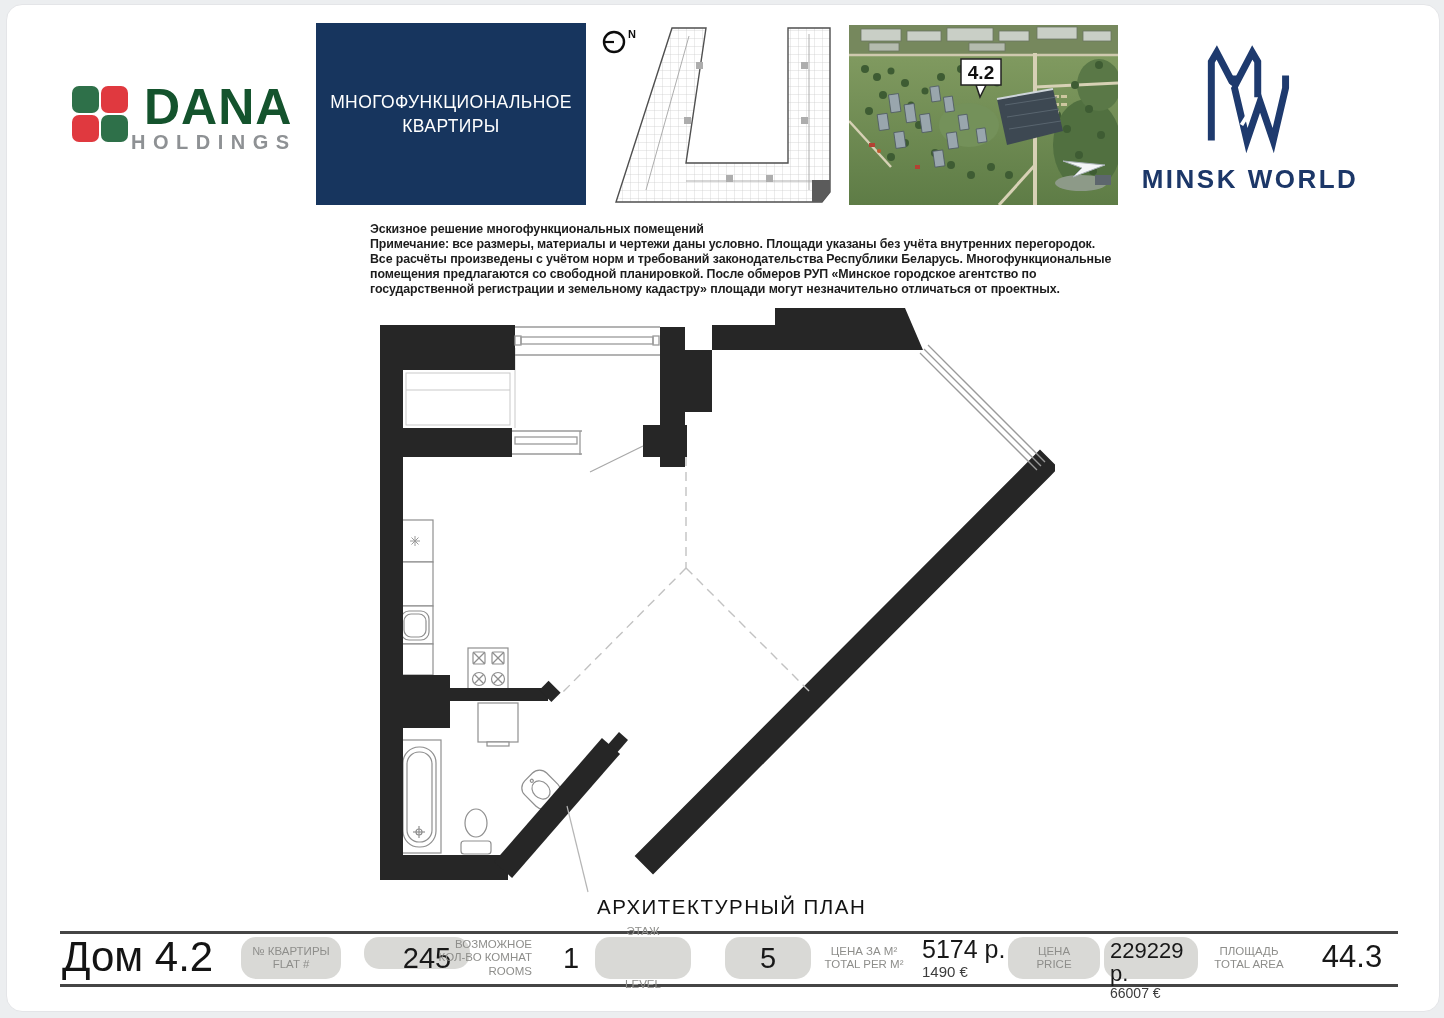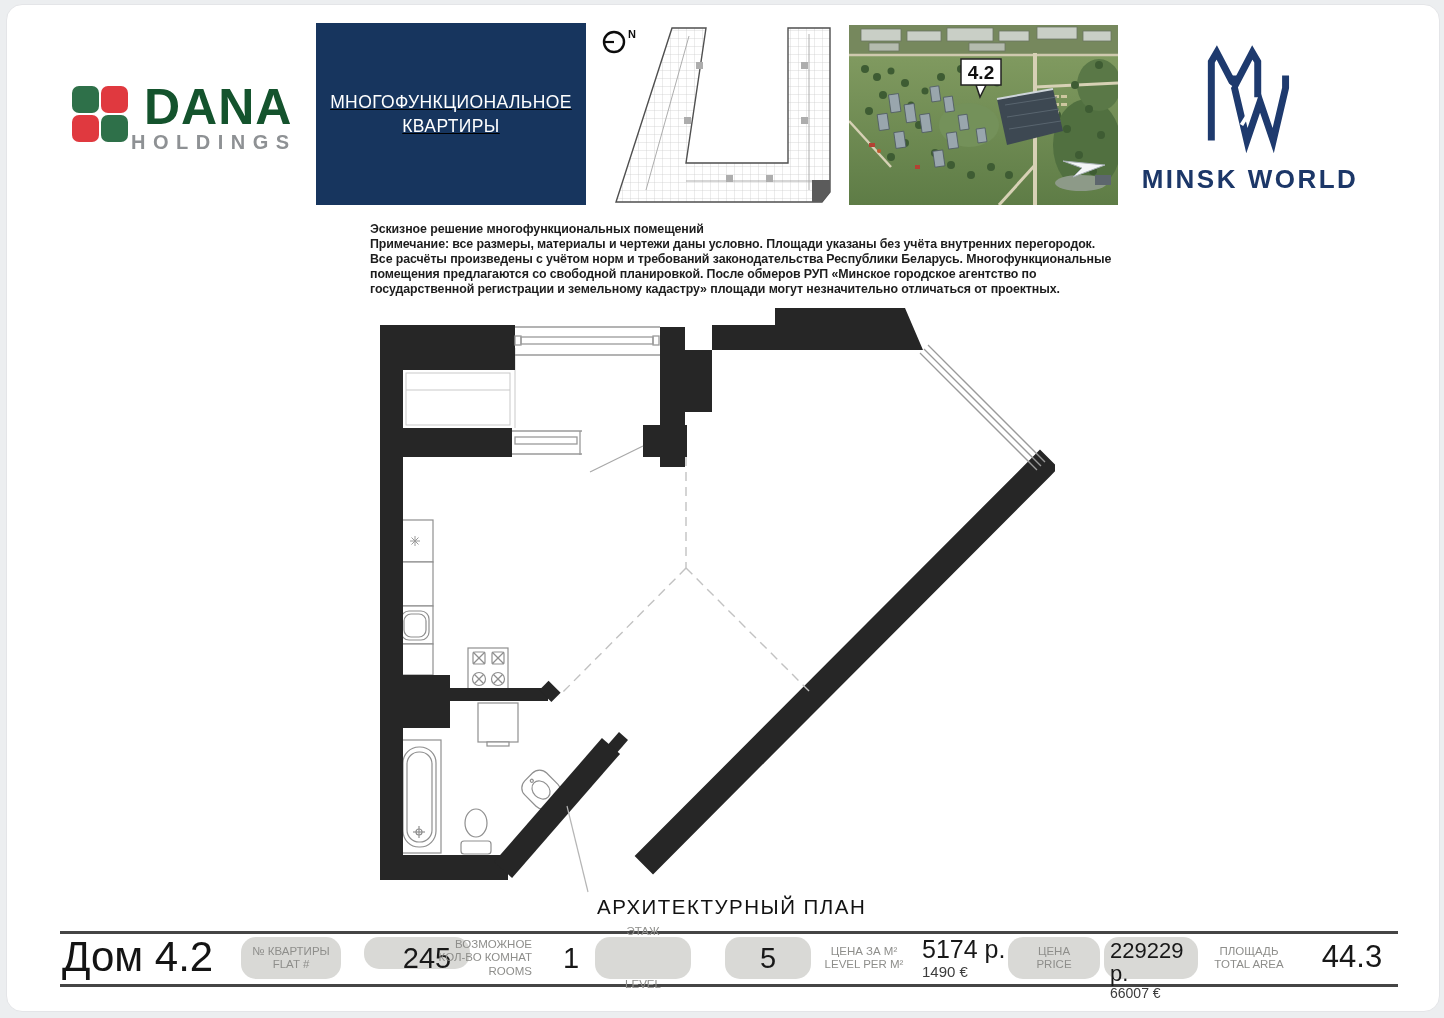--- a/index.html
+++ b/index.html
@@ -14,21 +14,21 @@
     background:#ffffff;border:1px solid #e4e5e8;border-radius:16px;
   }
   .abs{position:absolute;}
 
   
   #dana-squares{left:72px;top:86px;width:56px;height:56px;}
   .dsq{position:absolute;width:27px;height:27px;border-radius:7px;}
   #dana-word{left:144px;top:82px;font-size:50px;font-weight:bold;color:#14532d;letter-spacing:1px;line-height:50px;}
   #dana-sub{left:131px;top:131px;font-size:20px;font-weight:bold;color:#8e9194;letter-spacing:7.5px;}
   #banner{left:316px;top:23px;width:270px;height:182px;background:#17355e;
-          display:flex;flex-direction:column;justify-content:center;align-items:center;text-decoration:underline;}
+          display:flex;flex-direction:column;justify-content:center;align-items:center;}
   .banner-line{color:#ffffff;font-size:17.5px;font-weight:500;letter-spacing:.4px;line-height:24px;text-align:center;}
   #keyplan{left:598px;top:22px;width:242px;height:185px;}
   #aerial{left:849px;top:25px;width:269px;height:180px;}
   #mw-mono{left:1192px;top:36px;width:116px;height:124px;}
   #mw-word{left:1128px;top:164px;width:244px;text-align:center;font-size:26px;font-weight:bold;
            color:#1c3768;letter-spacing:2.5px;}
 
   
   #disclaimer{
     left:370px;top:222px;width:780px;
@@ -362,21 +362,21 @@
 <div class="abs fval" id="f2-value">1</div>
 
 <div class="abs flabel fbox" id="f3-label">
   <span>ЭТАЖ</span>
   <span>LEVEL</span>
 </div>
 <div class="abs fval fbox" id="f3-value">5</div>
 
 <div class="abs flabel" id="f4-label">
   <span>ЦЕНА ЗА М²</span>
-  <span>LEVEL PER M²</span>
+  <span>TOTAL PER M²</span>
 </div>
 <div class="abs" id="f4-value">
   <span class="fval-line v-main">5174 р.</span>
   <span class="fval-line v-sub">1490 €</span>
 </div>
 
 <div class="abs flabel fbox" id="f5-label">
   <span>ЦЕНА</span>
   <span>PRICE</span>
 </div>

